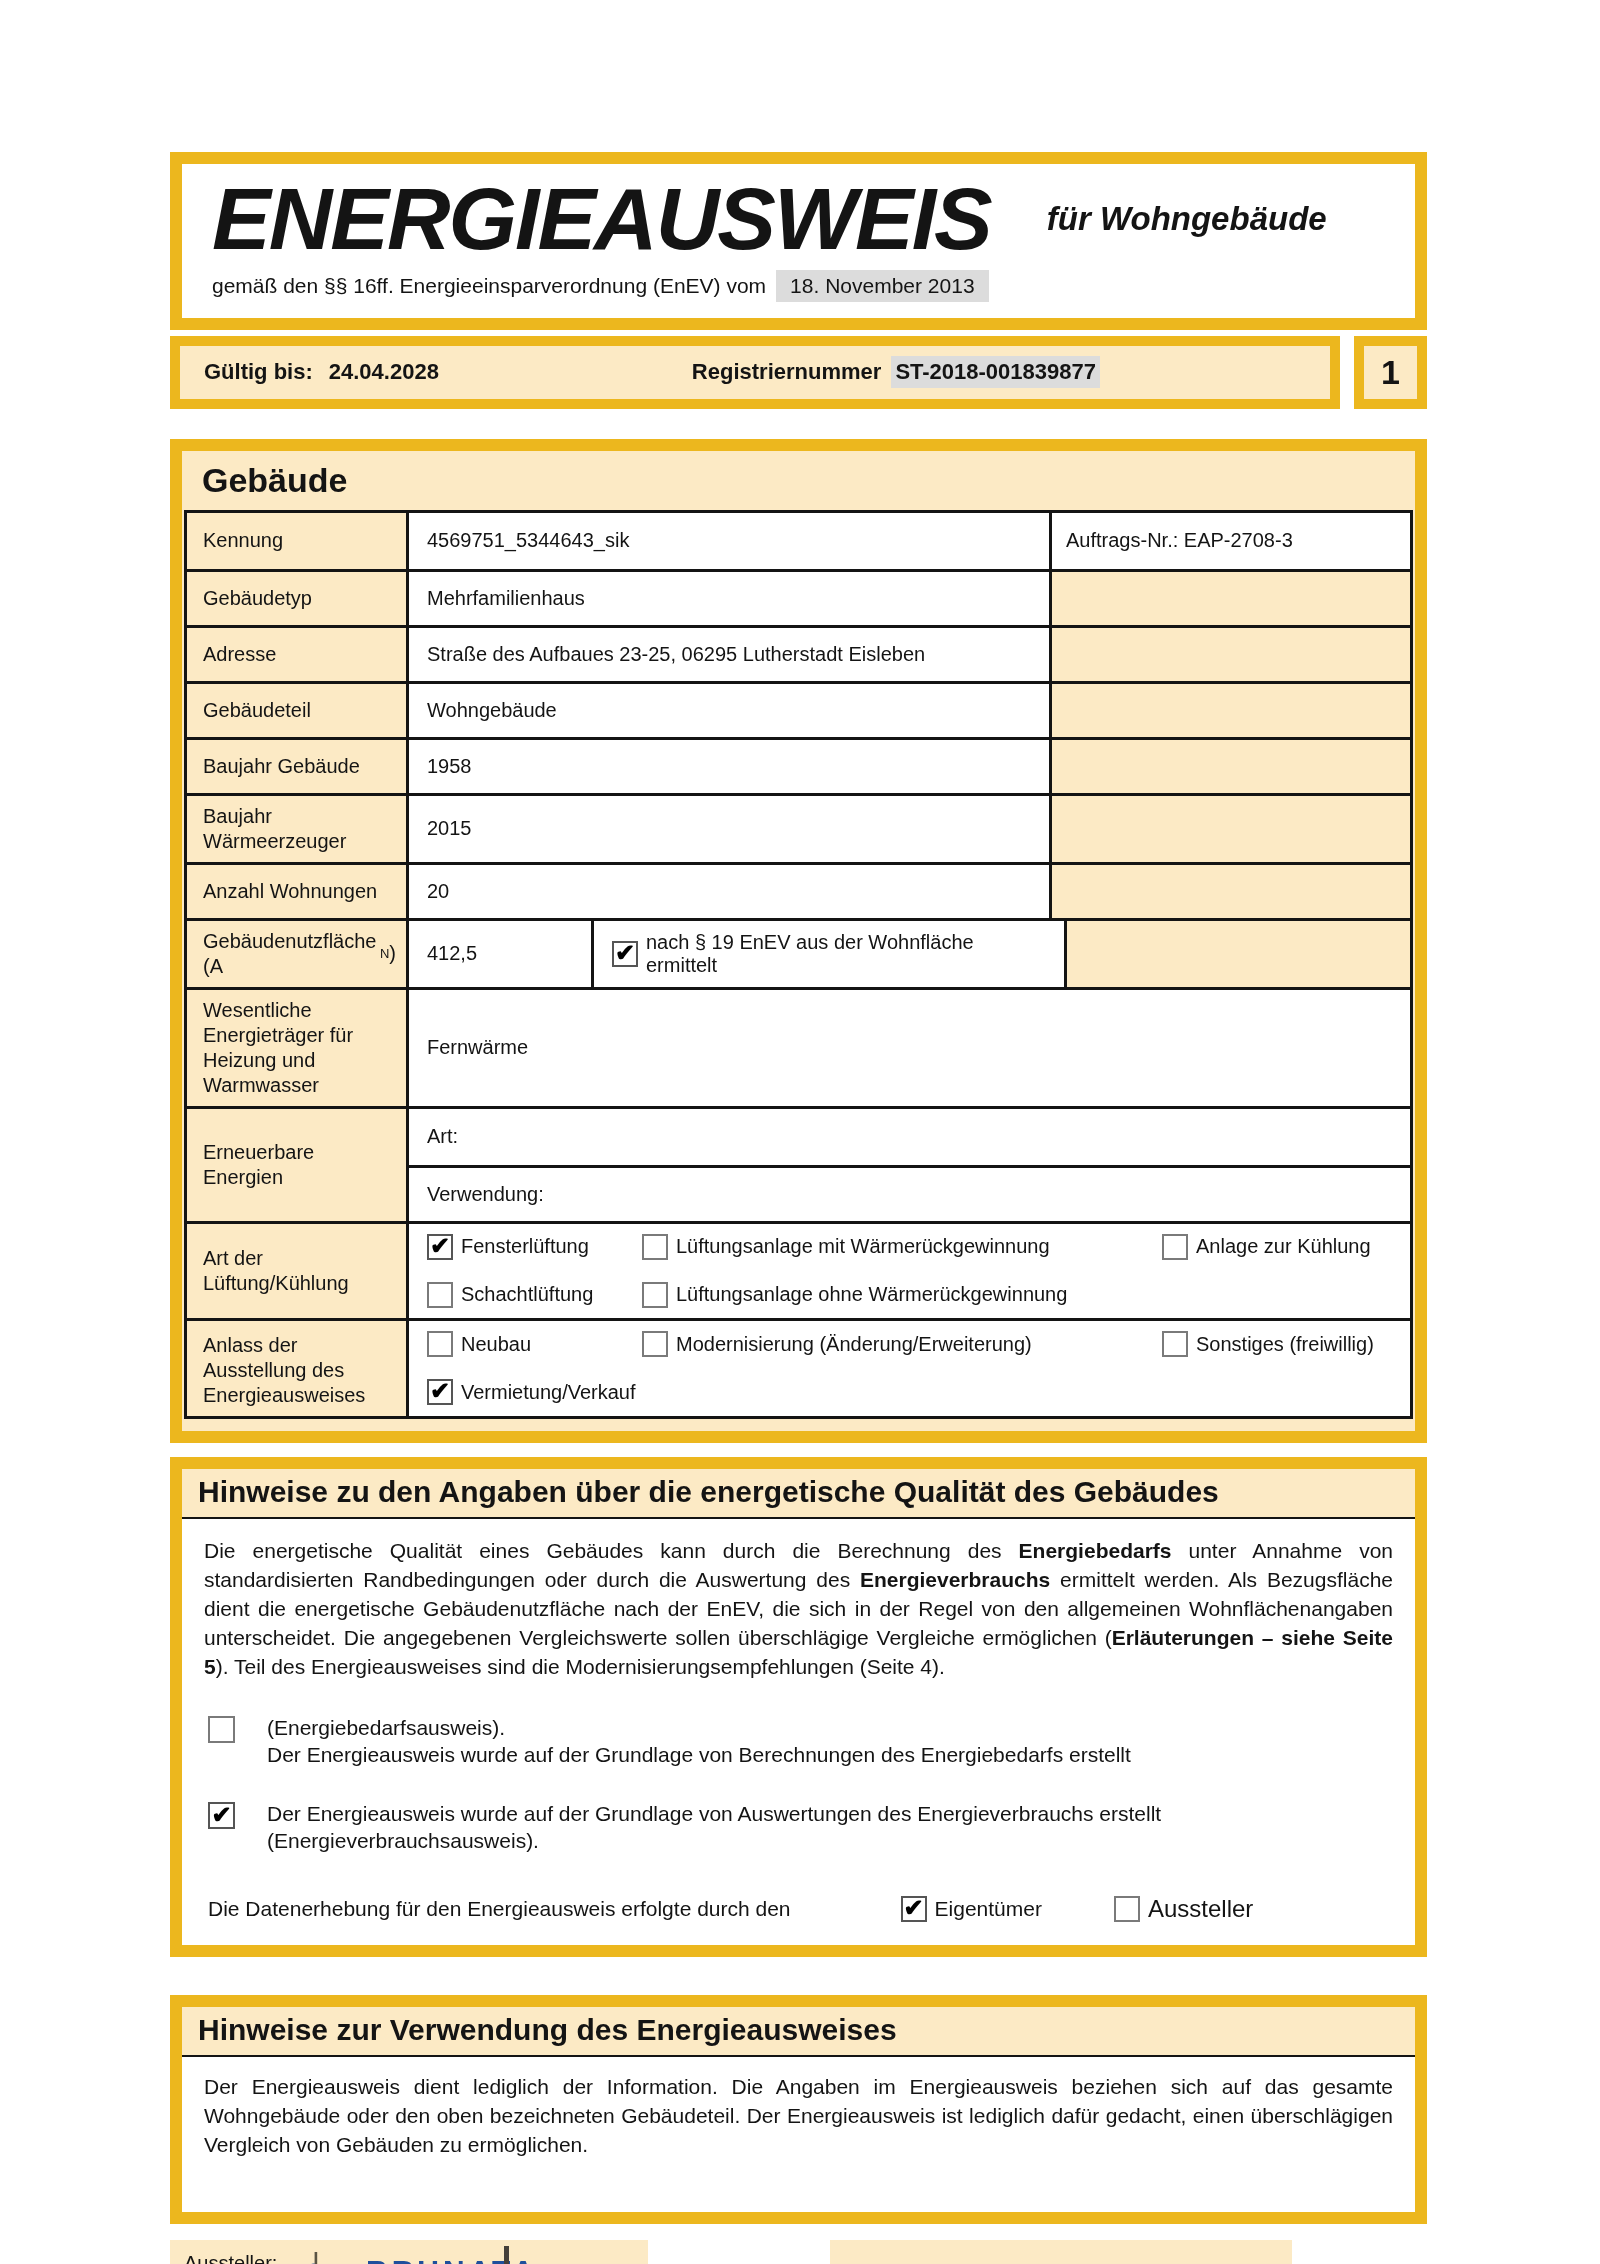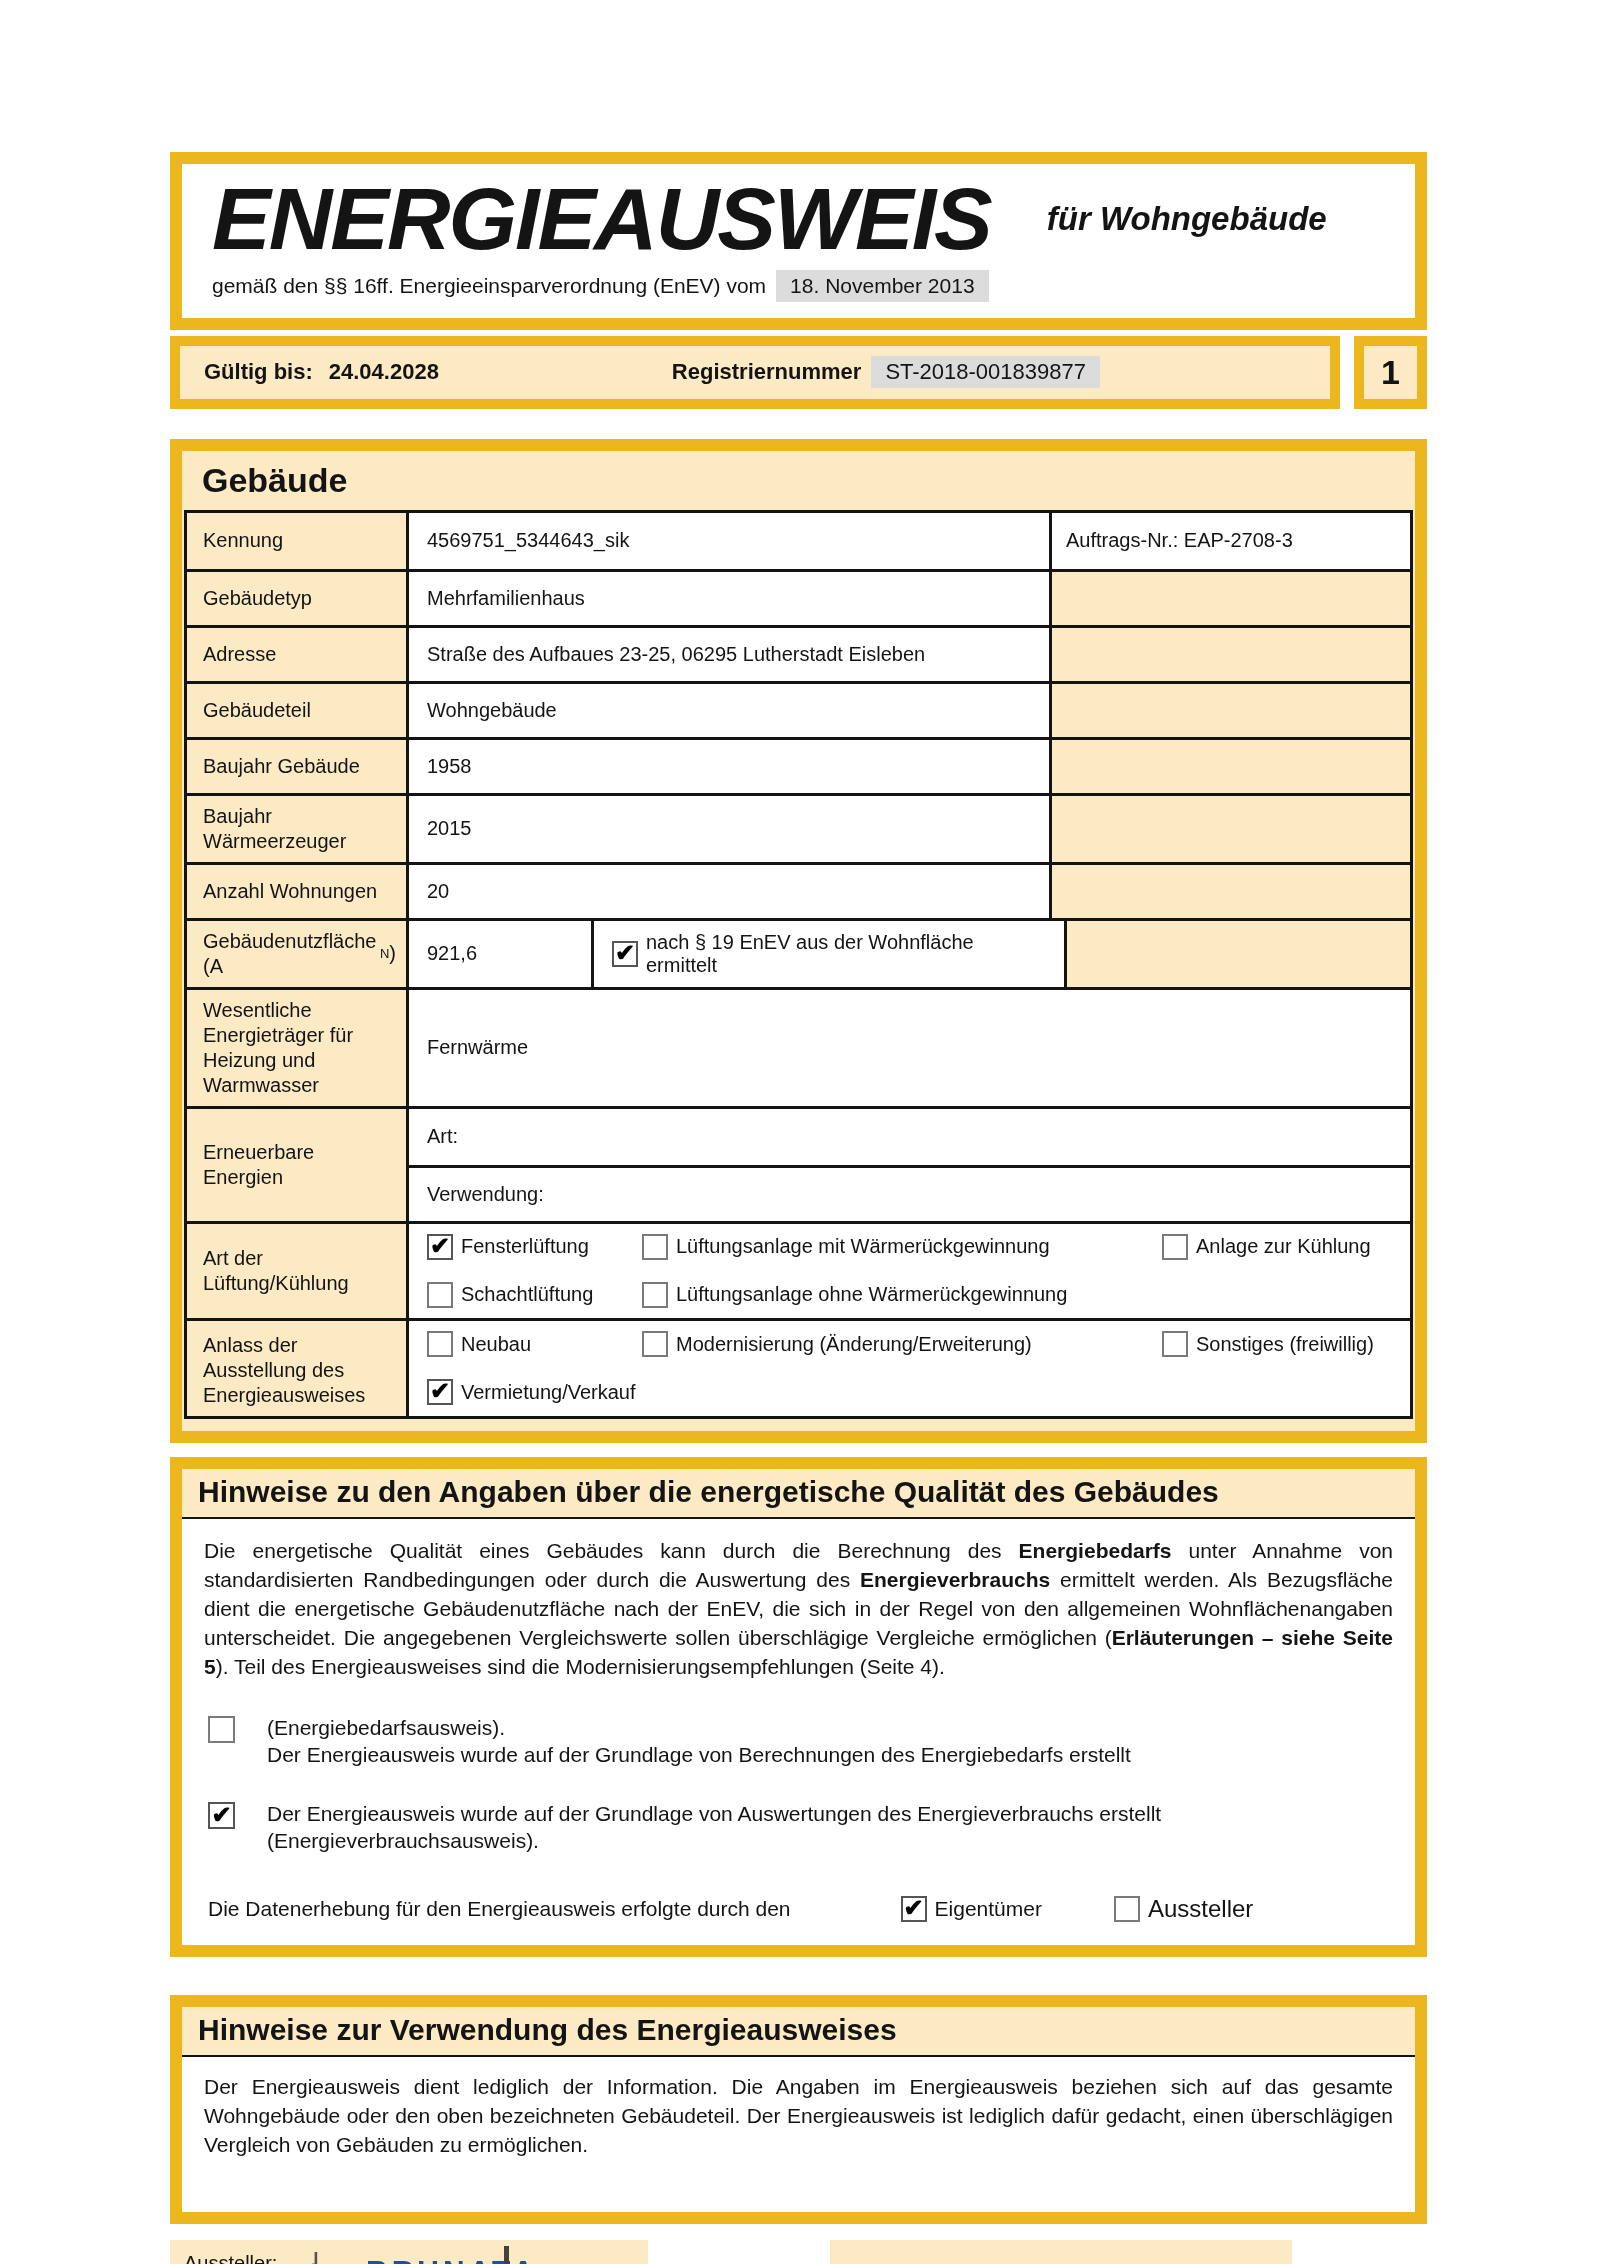--- a/index.html
+++ b/index.html
@@ -27,21 +27,21 @@
   .law-line{margin-top:6px;font-size:21px;display:flex;align-items:center;}
   .hl{background:var(--highlight);padding:4px 14px;margin-left:10px;display:inline-block;}
 
   
   .valid-row{display:flex;margin-top:6px;align-items:stretch;}
   .valid-bar{flex:1;border:10px solid var(--gold);background:var(--cream);display:flex;align-items:center;padding:0 24px;height:73px;}
   .valid-left{display:flex;align-items:center;font-size:22px;font-weight:bold;}
   .valid-left .gap{width:16px;}
   .valid-right{display:flex;align-items:center;margin-left:auto;margin-right:206px;font-size:22px;}
   .valid-right .lbl-b{font-weight:bold;}
-  .valid-right .hl{font-weight:normal;padding:3px 14px;}
+  .valid-right .hl{font-weight:bold;padding:3px 4px;}
   .page-box{width:73px;height:73px;border:10px solid var(--gold);background:var(--cream);margin-left:14px;display:flex;align-items:center;justify-content:center;font-size:34px;font-weight:bold;}
 
   
   .building-box{margin-top:30px;border:12px solid var(--gold);background:var(--cream);padding:0 2px 12px 2px;}
   .section-heading{font-size:34px;font-weight:bold;padding:10px 18px 10px 18px;}
   .btable{border:3px solid var(--ink);background:#fff;}
   .t-row{display:flex;min-height:56px;border-top:3px solid var(--ink);}
   .t-row:first-child{border-top:none;}
   .lblc{width:222px;flex-shrink:0;background:var(--cream);border-right:3px solid var(--ink);padding:8px 10px 8px 16px;display:flex;align-items:center;font-size:20px;line-height:1.25;}
   .lblc.top{align-items:flex-start;padding-top:12px;}
@@ -172,21 +172,21 @@
           <div class="valc">20</div>
           <div class="restc"></div>
         </div>
 
         <div class="t-row">
           <div class="lblc">
               <span>Gebäudenutzfläche (A</span>
               <sub style="font-size: 0.65em;">N</sub>
               <span>)</span>
             </div>
-          <div class="valc narrow">921,6</div>
+          <div class="valc narrow">412,5</div>
           <div class="valc check-cell">
             <span class="cb checked">
                 <span class="tick">✔</span>
               </span>
             <span>nach § 19 EnEV aus der Wohnfläche ermittelt</span>
           </div>
           <div class="restc"></div>
         </div>
 
         <div class="t-row">

